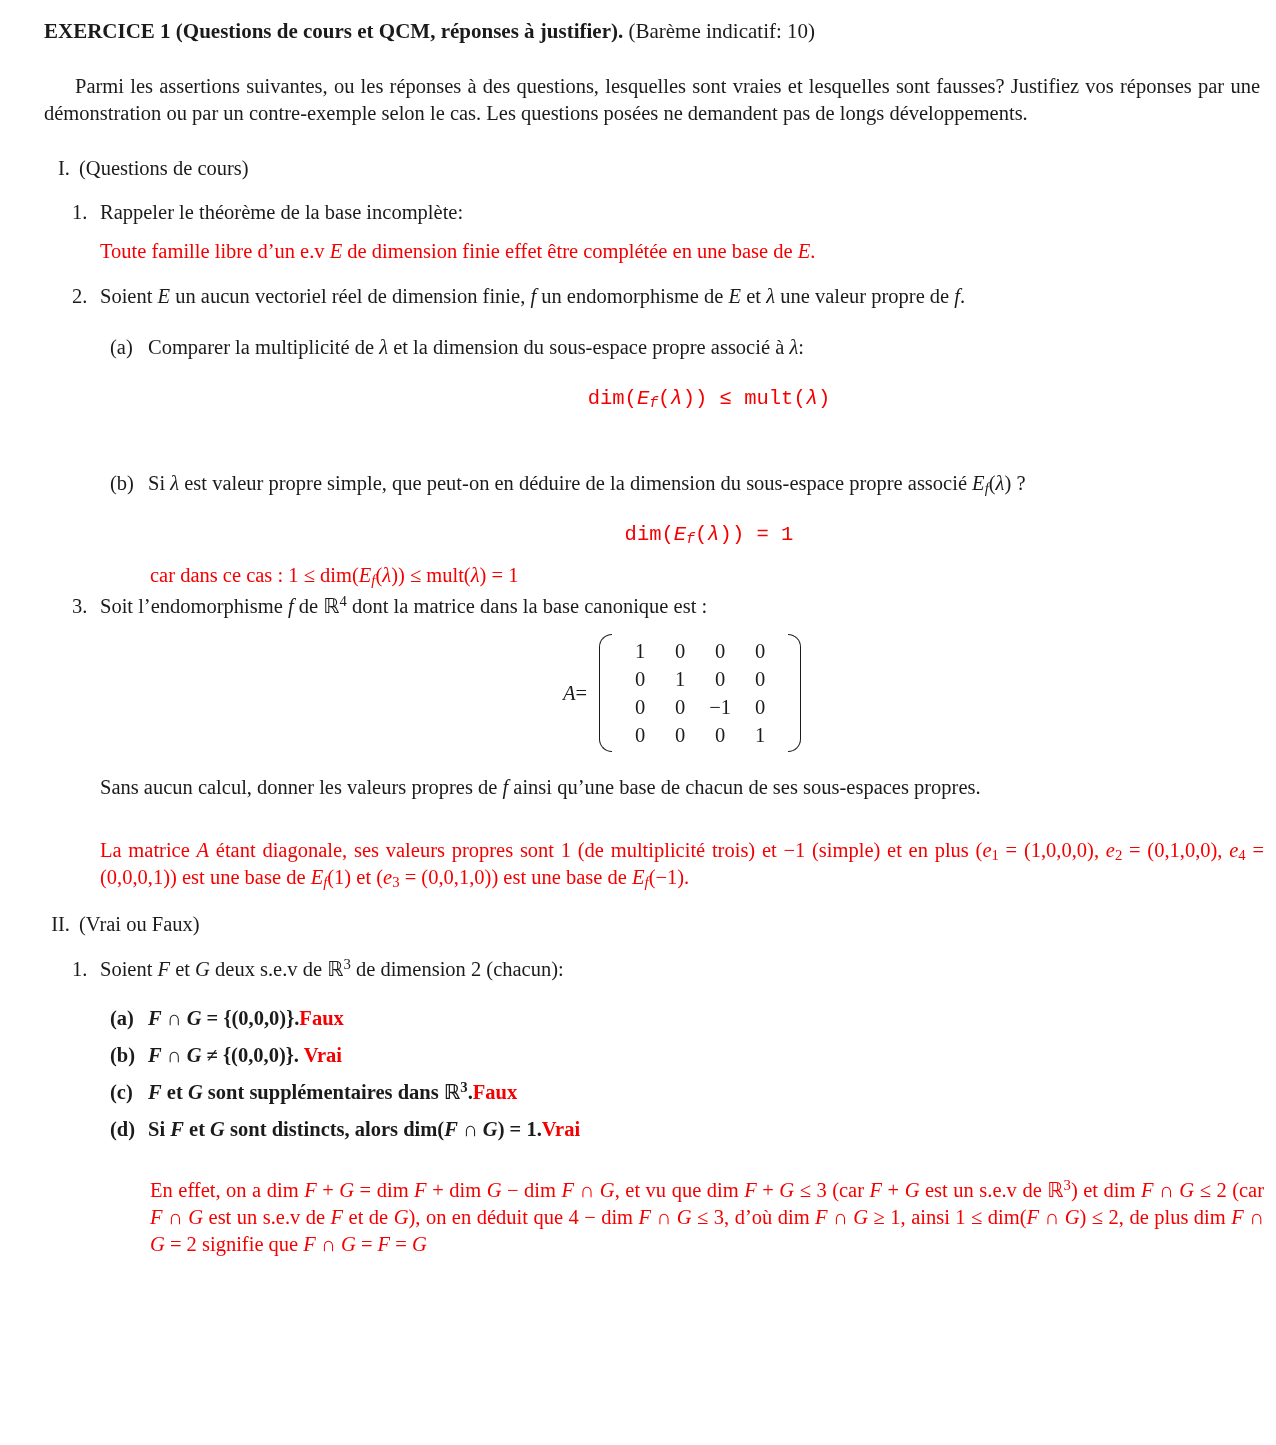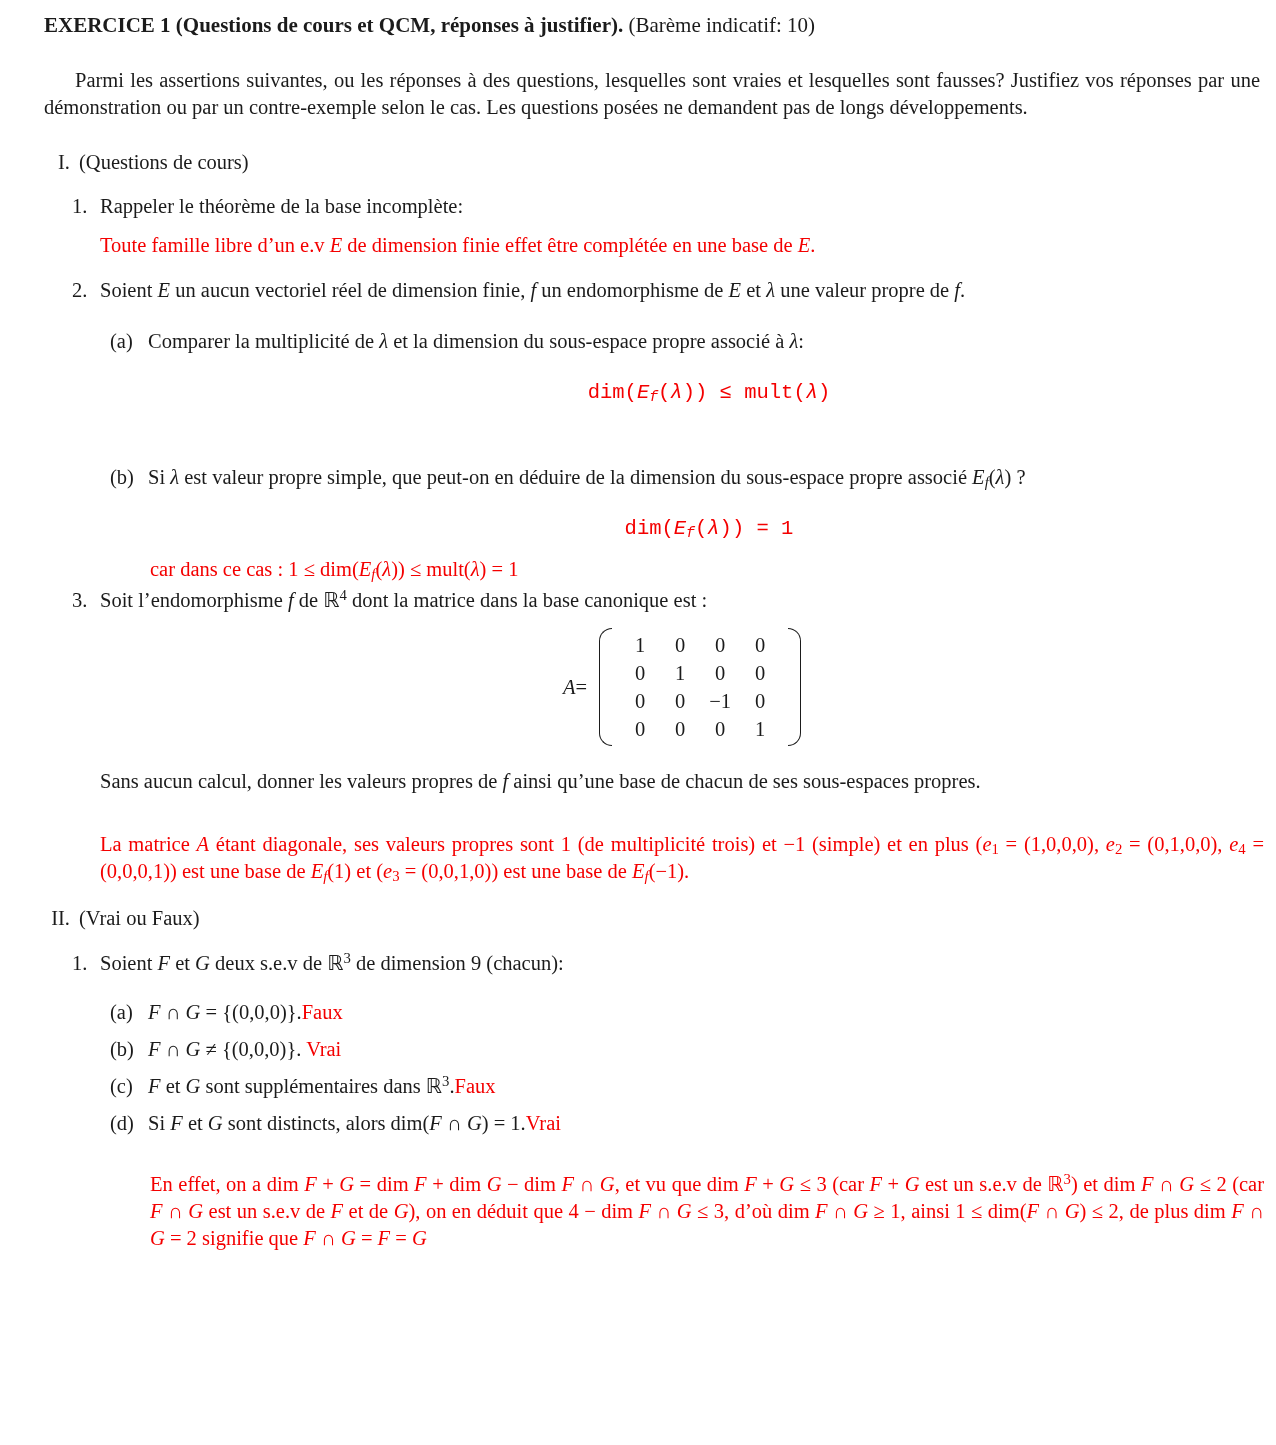--- a/index.html
+++ b/index.html
@@ -6,21 +6,21 @@
     --ink:#1b1b1b;
     --red:#f40000;
     --paper:#ffffff;
   }
   html,body{margin:0;padding:0;background:var(--paper);}
   .page{
     position:relative;
     width:1276px;
     height:1445px;
     box-sizing:border-box;
-    padding:12px 12px 0 44px;
+    padding:18px 12px 0 44px;
     background:var(--paper);
     color:var(--ink);
     font-family:"Liberation Serif","DejaVu Serif","DejaVu Sans",serif;
     font-size:20.5px;
     line-height:27px;
     overflow:hidden;
   }
   
   .sg-b{font-weight:700;}
   .sg-i{font-style:italic;}
@@ -45,21 +45,21 @@
   .q2{margin-top:18px;}
   .qa{margin-top:24px;}
   .eq{margin-top:24px;text-align:center;padding-left:110px;font-family:Liberation Mono, monospace;}
   .qb{margin-top:58px;}
   .eqb{}
   .note{margin-top:14px;margin-left:106px;}
   .q3{margin-top:4px;}
   .followup{margin-top:22px;margin-left:56px;}
   .ans3{margin:36px 0 0 56px;text-align:justify;}
   .vf{margin-top:18px;}
-  .vf-sub{margin-top:10px;}
+  .vf-sub{margin-top:10px;font-weight:bold;}
   .vf-first{margin-top:22px;}
   .final{margin:34px 0 0 106px;text-align:justify;}
   
   .mat-eq{margin-top:14px;display:flex;justify-content:center;align-items:center;padding-left:56px;}
   .mat-lhs{display:flex;align-items:center;margin-right:12px;}
   .mat-body{display:flex;align-items:stretch;}
   .paren{width:13px;box-sizing:border-box;}
   .paren.l{border:1.6px solid var(--ink);border-right:none;border-radius:15px 0 0 15px;margin-right:8px;}
   .paren.r{border:1.6px solid var(--ink);border-left:none;border-radius:0 15px 15px 0;margin-left:8px;}
   .mat-grid{display:grid;grid-template-columns:repeat(4,40px);align-content:center;padding:3px 0;}
@@ -137,21 +137,21 @@
 
   <div class="followup"><span>Sans aucun calcul, donner les valeurs propres de </span><span class="sg-i">f</span><span> ainsi qu’une base de chacun de ses sous-espaces propres.</span></div>
 
   <p class="red ans3"><span>La matrice </span><span class="sg-i">A</span><span> étant diagonale, ses valeurs propres sont 1 (de multiplicité trois) et −1 (simple) et en plus (</span><span class="sg-i">e</span><span class="sg-sub">1</span><span> = (1,0,0,0), </span><span class="sg-i">e</span><span class="sg-sub">2</span><span> = (0,1,0,0), </span><span class="sg-i">e</span><span class="sg-sub">4</span><span> = (0,0,0,1)) est une base de </span><span class="sg-i">E</span><span class="sg-isub">f</span><span>(1) et (</span><span class="sg-i">e</span><span class="sg-sub">3</span><span> = (0,0,1,0)) est une base de </span><span class="sg-i">E</span><span class="sg-isub">f</span><span>(−1).</span></p>
 
   <div class="sec two">
     <span class="sec-label">II.</span><span>(Vrai ou Faux)</span>
   </div>
 
   <div class="item vf">
-    <span class="num">1.</span><span><span>Soient </span><span class="sg-i">F</span><span> et </span><span class="sg-i">G</span><span> deux s.e.v de </span><span class="sg-bb">ℝ</span><span class="sg-sup">3</span><span> de dimension 9 (chacun):</span></span>
+    <span class="num">1.</span><span><span>Soient </span><span class="sg-i">F</span><span> et </span><span class="sg-i">G</span><span> deux s.e.v de </span><span class="sg-bb">ℝ</span><span class="sg-sup">3</span><span> de dimension 2 (chacun):</span></span>
   </div>
 
   <div class="subitem vf-sub vf-first">
     <span class="slabel">(a)</span><span><span class="sg-i">F</span><span> ∩ </span><span class="sg-i">G</span><span> = {(0,0,0)}.</span><span class="sg-red">Faux</span></span>
   </div>
 
   <div class="subitem vf-sub">
     <span class="slabel">(b)</span><span><span class="sg-i">F</span><span> ∩ </span><span class="sg-i">G</span><span> ≠ {(0,0,0)}. </span><span class="sg-red">Vrai</span></span>
   </div>
 

